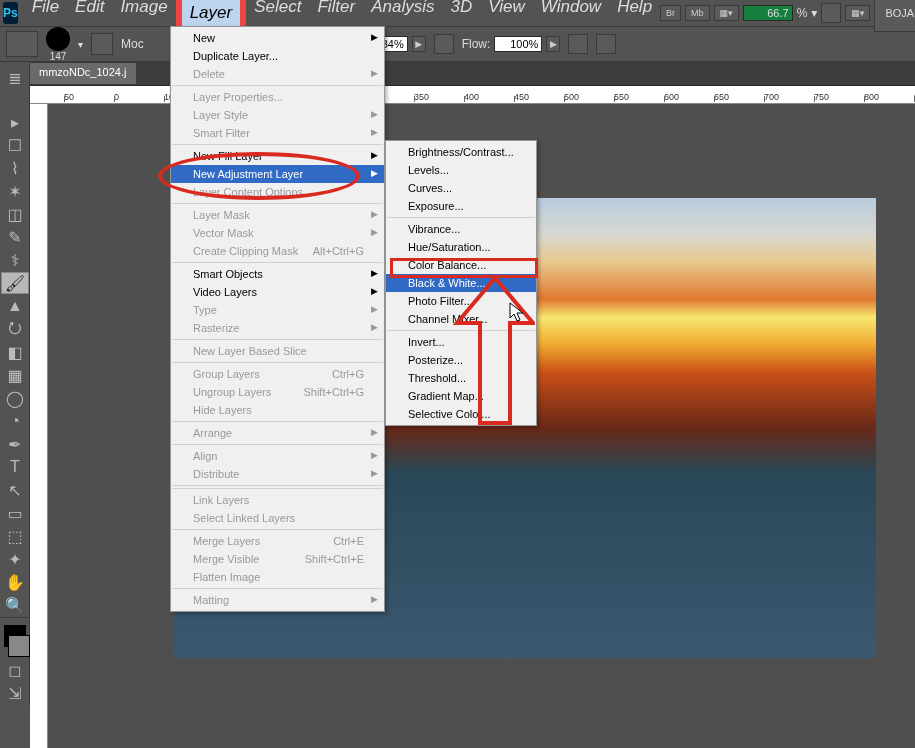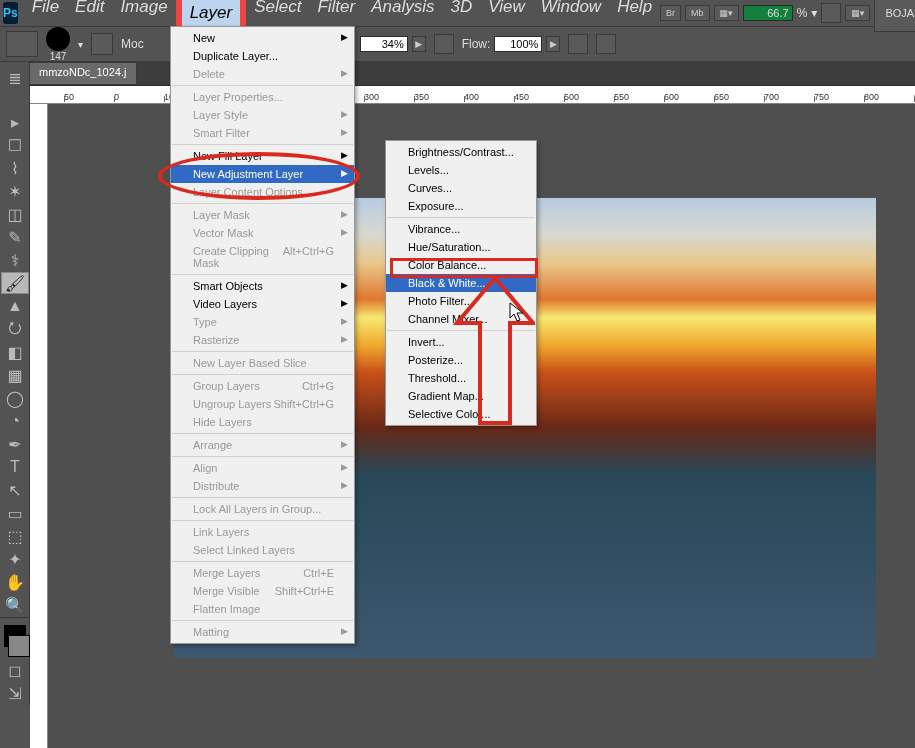--- a/index.html
+++ b/index.html
@@ -45,21 +45,21 @@
   #b8cce0 0%, #d8d8d0 8%, #e8c88c 14%, #e07830 22%, #f8e870 26%, #f0a830 32%,
   #c85018 38%, #682818 50%, #284858 60%, #3c5870 100%); }
 
 
 .toolbox { position: absolute; top: 62px; left: 0; width: 30px; background: #535353; border-right: 1px solid #3a3a3a; }
 .tool { width: 28px; height: 22px; display: flex; align-items: center; justify-content: center; margin: 1px; color: #bbb; }
 .tool.active { background: #b8b8b8; color: #222; border: 1px solid #888; }
 .color-sw { width: 22px; height: 22px; border: 1px solid #000; margin: 2px auto; }
 
 
-.dropdown { position: absolute; top: 26px; left: 170px; width: 185px; background: #f0f0f0; border: 1px solid #979797; box-shadow: 2px 2px 4px rgba(0,0,0,0.3); padding: 2px 0; z-index: 100; }
+.dropdown { position: absolute; top: 26px; left: 170px; width: 215px; background: #f0f0f0; border: 1px solid #979797; box-shadow: 2px 2px 4px rgba(0,0,0,0.3); padding: 2px 0; z-index: 100; }
 .dd-item { font-size: 11px; color: #000; padding: 3px 20px 3px 22px; position: relative; display: flex; justify-content: space-between; }
 .dd-item.disabled { color: #999; }
 .dd-item.highlight { background: #316ac5; color: #fff; }
 .dd-item .arrow { position: absolute; right: 6px; color: inherit; font-size: 9px; }
 .dd-sep { height: 1px; background: #d0d0d0; margin: 2px 1px; }
 .dd-shortcut { font-size: 11px; }
 
 .submenu { position: absolute; top: 140px; left: 385px; width: 152px; background: #f0f0f0; border: 1px solid #979797; box-shadow: 2px 2px 4px rgba(0,0,0,0.3); padding: 2px 0; z-index: 101; }
 .sm-item { font-size: 11px; color: #000; padding: 3px 10px 3px 22px; }
 .sm-item.highlight { background: #316ac5; color: #fff; }
@@ -266,23 +266,20 @@
     <div class="dd-sep"></div>
     <div class="dd-item disabled">
       <span>Align</span>
       <span class="arrow">▶</span>
     </div>
     <div class="dd-item disabled">
       <span>Distribute</span>
       <span class="arrow">▶</span>
     </div>
     <div class="dd-sep"></div>
-    <div class="dd-item disabled">
-      <span>Lock All Layers in Group...</span>
-    </div>
     <div class="dd-sep"></div>
     <div class="dd-item disabled">
       <span>Link Layers</span>
     </div>
     <div class="dd-item disabled">
       <span>Select Linked Layers</span>
     </div>
     <div class="dd-sep"></div>
     <div class="dd-item disabled">
       <span>Merge Layers</span>

